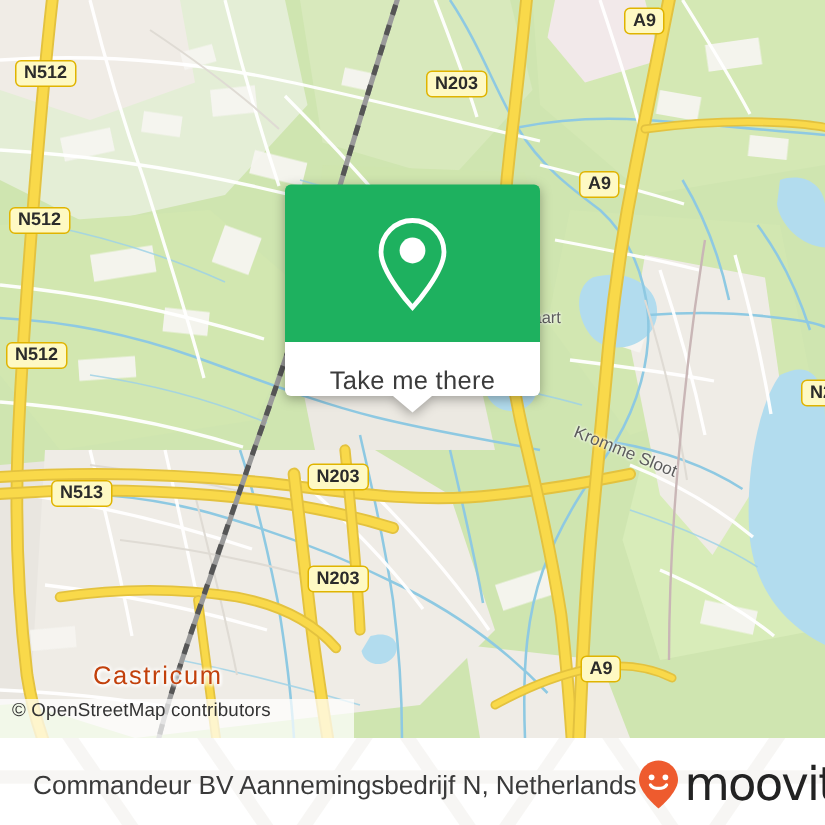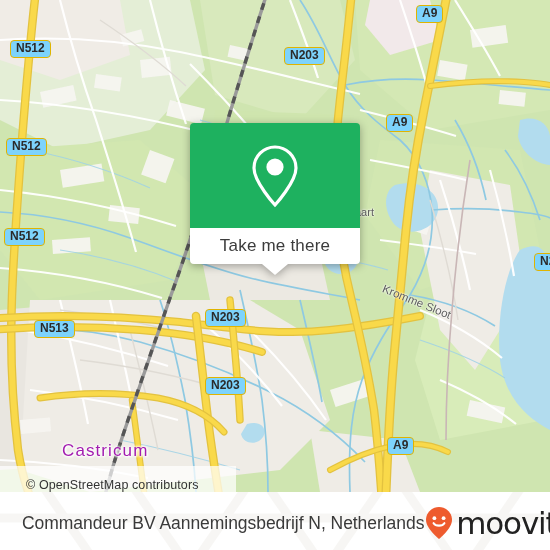--- a/index.html
+++ b/index.html
@@ -11,39 +11,39 @@
   .screen{position:relative;width:550px;height:550px;overflow:hidden;background:#fff;}
 
   
   .map{position:absolute;left:0;top:0;width:550px;height:492px;overflow:hidden;background:#cfe3ae;}
   .map-svg{position:absolute;left:0;top:0;width:550px;height:492px;display:block;}
 
   
   .attrib{
     position:absolute;left:0;top:466px;width:236px;height:26px;
     background:rgba(255,255,255,.72);
-    display:flex;align-items:flex-end;
-    padding-left:26px;box-sizing:border-box;
+    display:flex;align-items:flex-start;
+    padding-left:8px;box-sizing:border-box;
     font-size:12.5px;color:#333;letter-spacing:.1px;
     z-index:40;
   }
 
   
   .shield{
     position:absolute;z-index:25;
-    background:#7dd3fc;border:1.6px solid #e0b400;border-radius:4px;
+    background:#fef9c3;border:1.6px solid #e0b400;border-radius:4px;
     color:#2b2b2b;font-size:12px;font-weight:bold;
     padding:1px 5px 2px 5px;line-height:13px;
     box-sizing:border-box;white-space:nowrap;
     font-family:"Liberation Sans","DejaVu Sans",sans-serif;
   }
 
   
   .place-label{
-    position:absolute;z-index:24;color:#a21caf;
+    position:absolute;z-index:24;color:#c2410c;
     font-size:17px;letter-spacing:1.1px;white-space:nowrap;
     text-shadow:0 0 3px #fff,0 0 3px #fff,0 0 3px #fff,1px 1px 2px #fff;
   }
   .water-label{
     position:absolute;z-index:24;color:#5d5d5d;
     font-size:11.5px;white-space:nowrap;
     text-shadow:0 0 2px #fff,0 0 2px #fff;
   }
   .clip-label{
     position:absolute;z-index:14;color:#5d5d5d;font-size:11px;white-space:nowrap;
@@ -54,21 +54,21 @@
   .card{
     position:absolute;left:190px;top:123px;width:170px;z-index:50;
     filter:drop-shadow(0 2px 4px rgba(0,0,0,.33));
   }
   .card-top{
     height:105px;border-radius:4px 4px 0 0;
     display:flex;align-items:center;justify-content:center;
   }
   .card-bottom{
     height:36px;background:#fff;border-radius:0 0 4px 4px;
-    display:flex;align-items:center;justify-content:center;
+    display:flex;align-items:flex-end;justify-content:center;
     position:relative;
   }
   .card-bottom .cta{
     font-size:17px;color:#3c3c3c;letter-spacing:.2px;
   }
   .card-tail{
     position:absolute;left:50%;top:36px;transform:translateX(-50%);
     width:0;height:0;border-left:13px solid transparent;
     border-right:13px solid transparent;border-top:11px solid #fff;
   }

